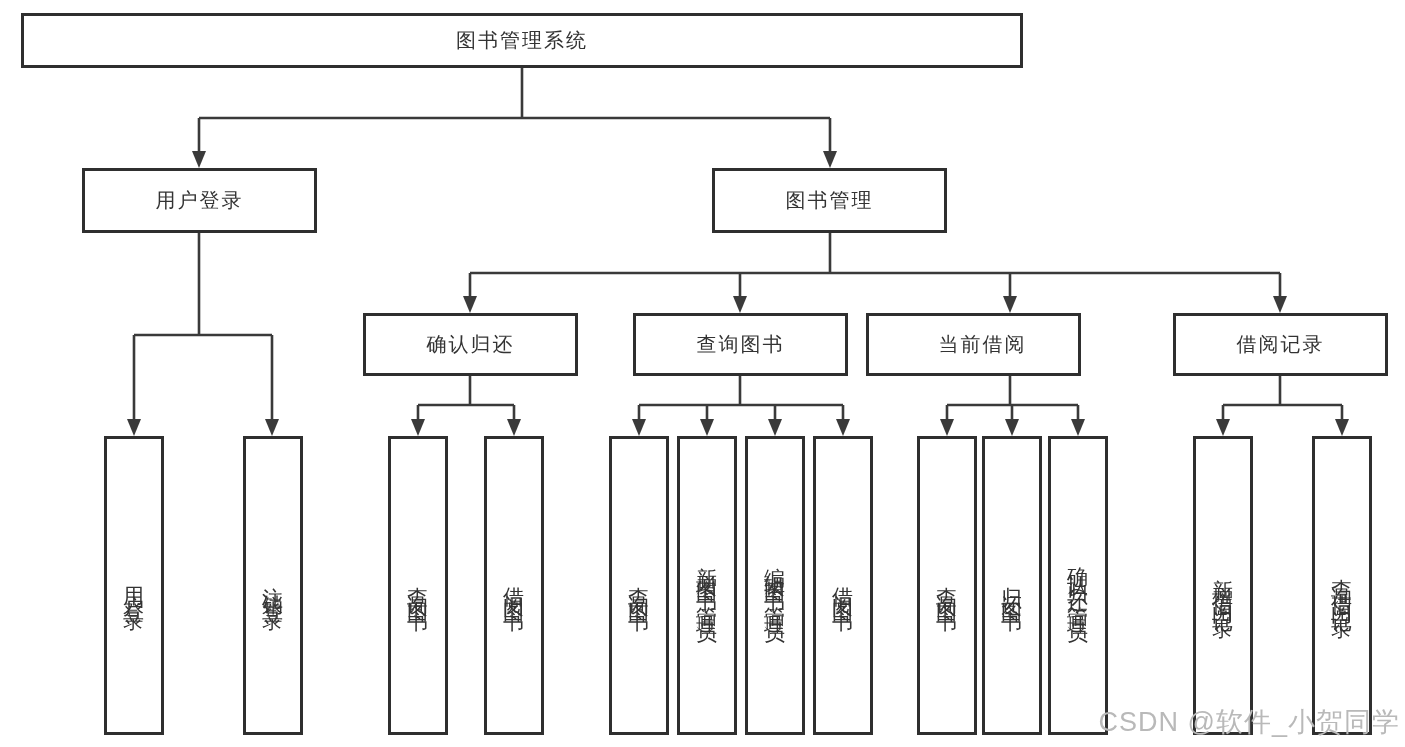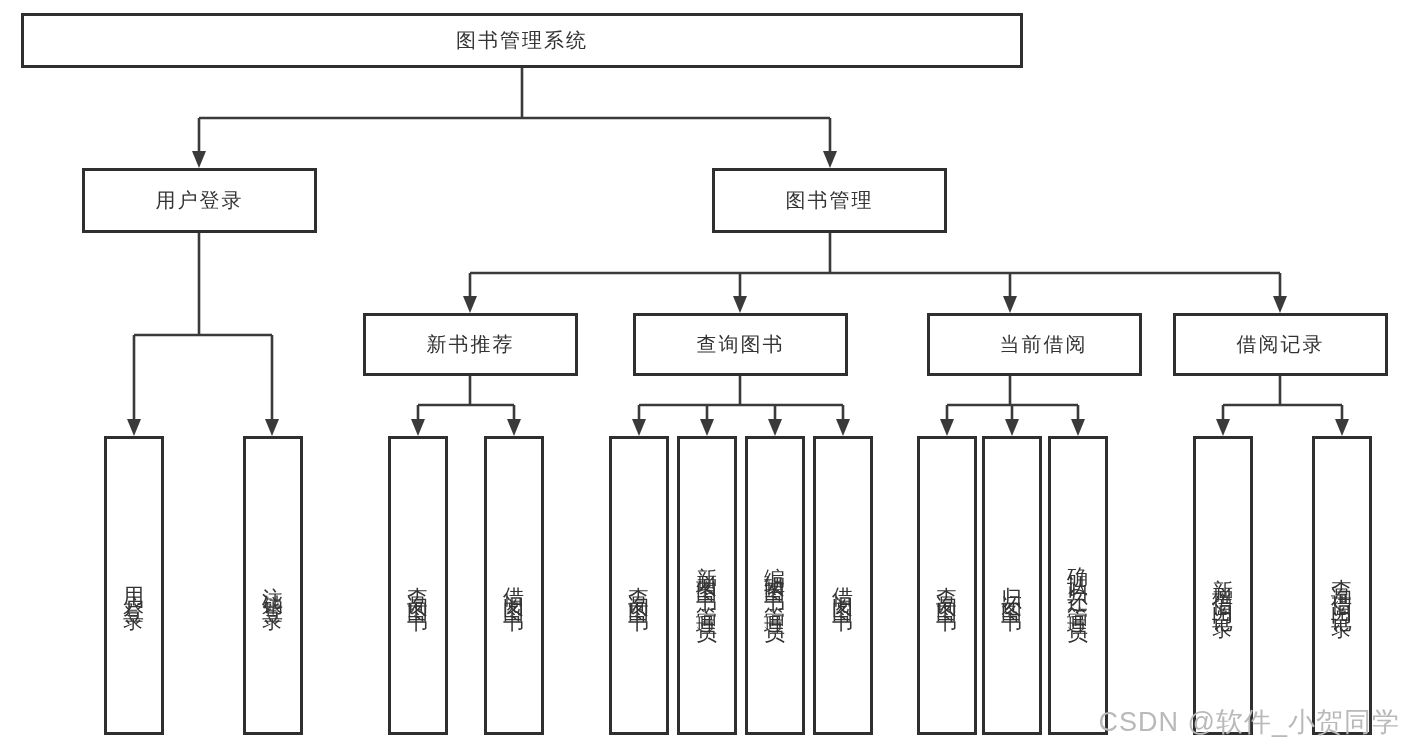--- a/index.html
+++ b/index.html
@@ -39,21 +39,21 @@
     font-size: 20px;
     letter-spacing: 2px;
   }
   .root-box   { left: 21px;  top: 13px;  width: 1002px; height: 55px; }
   .l2-box     { top: 168px; width: 235px; height: 65px; }
   .l2-user    { left: 82px; }
   .l2-mgmt    { left: 712px; }
   .l3-box     { top: 313px; width: 215px; height: 63px; }
   .l3-new     { left: 363px; }
   .l3-borrow  { left: 633px; }
-  .l3-current { left: 927px; padding-left: 18px; }
+  .l3-current { left: 866px; padding-left: 18px; }
   .l3-records { left: 1173px; }
   .vbox {
     position: absolute;
     top: 436px;
     width: 60px;
     height: 299px;
     box-sizing: border-box;
     border: 3px solid #2f2f2f;
     background: #ffffff;
     display: flex;
@@ -140,21 +140,21 @@
   </div>
 
   <div class="hbox l2-box l2-user">
     <span>用户登录</span>
   </div>
   <div class="hbox l2-box l2-mgmt">
     <span>图书管理</span>
   </div>
 
   <div class="hbox l3-box l3-new">
-    <span>新书推荐</span>
+    <span>确认归还</span>
   </div>
   <div class="hbox l3-box l3-borrow">
     <span>查询图书</span>
   </div>
   <div class="hbox l3-box l3-current">
     <span>当前借阅</span>
   </div>
   <div class="hbox l3-box l3-records">
     <span>借阅记录</span>
   </div>

